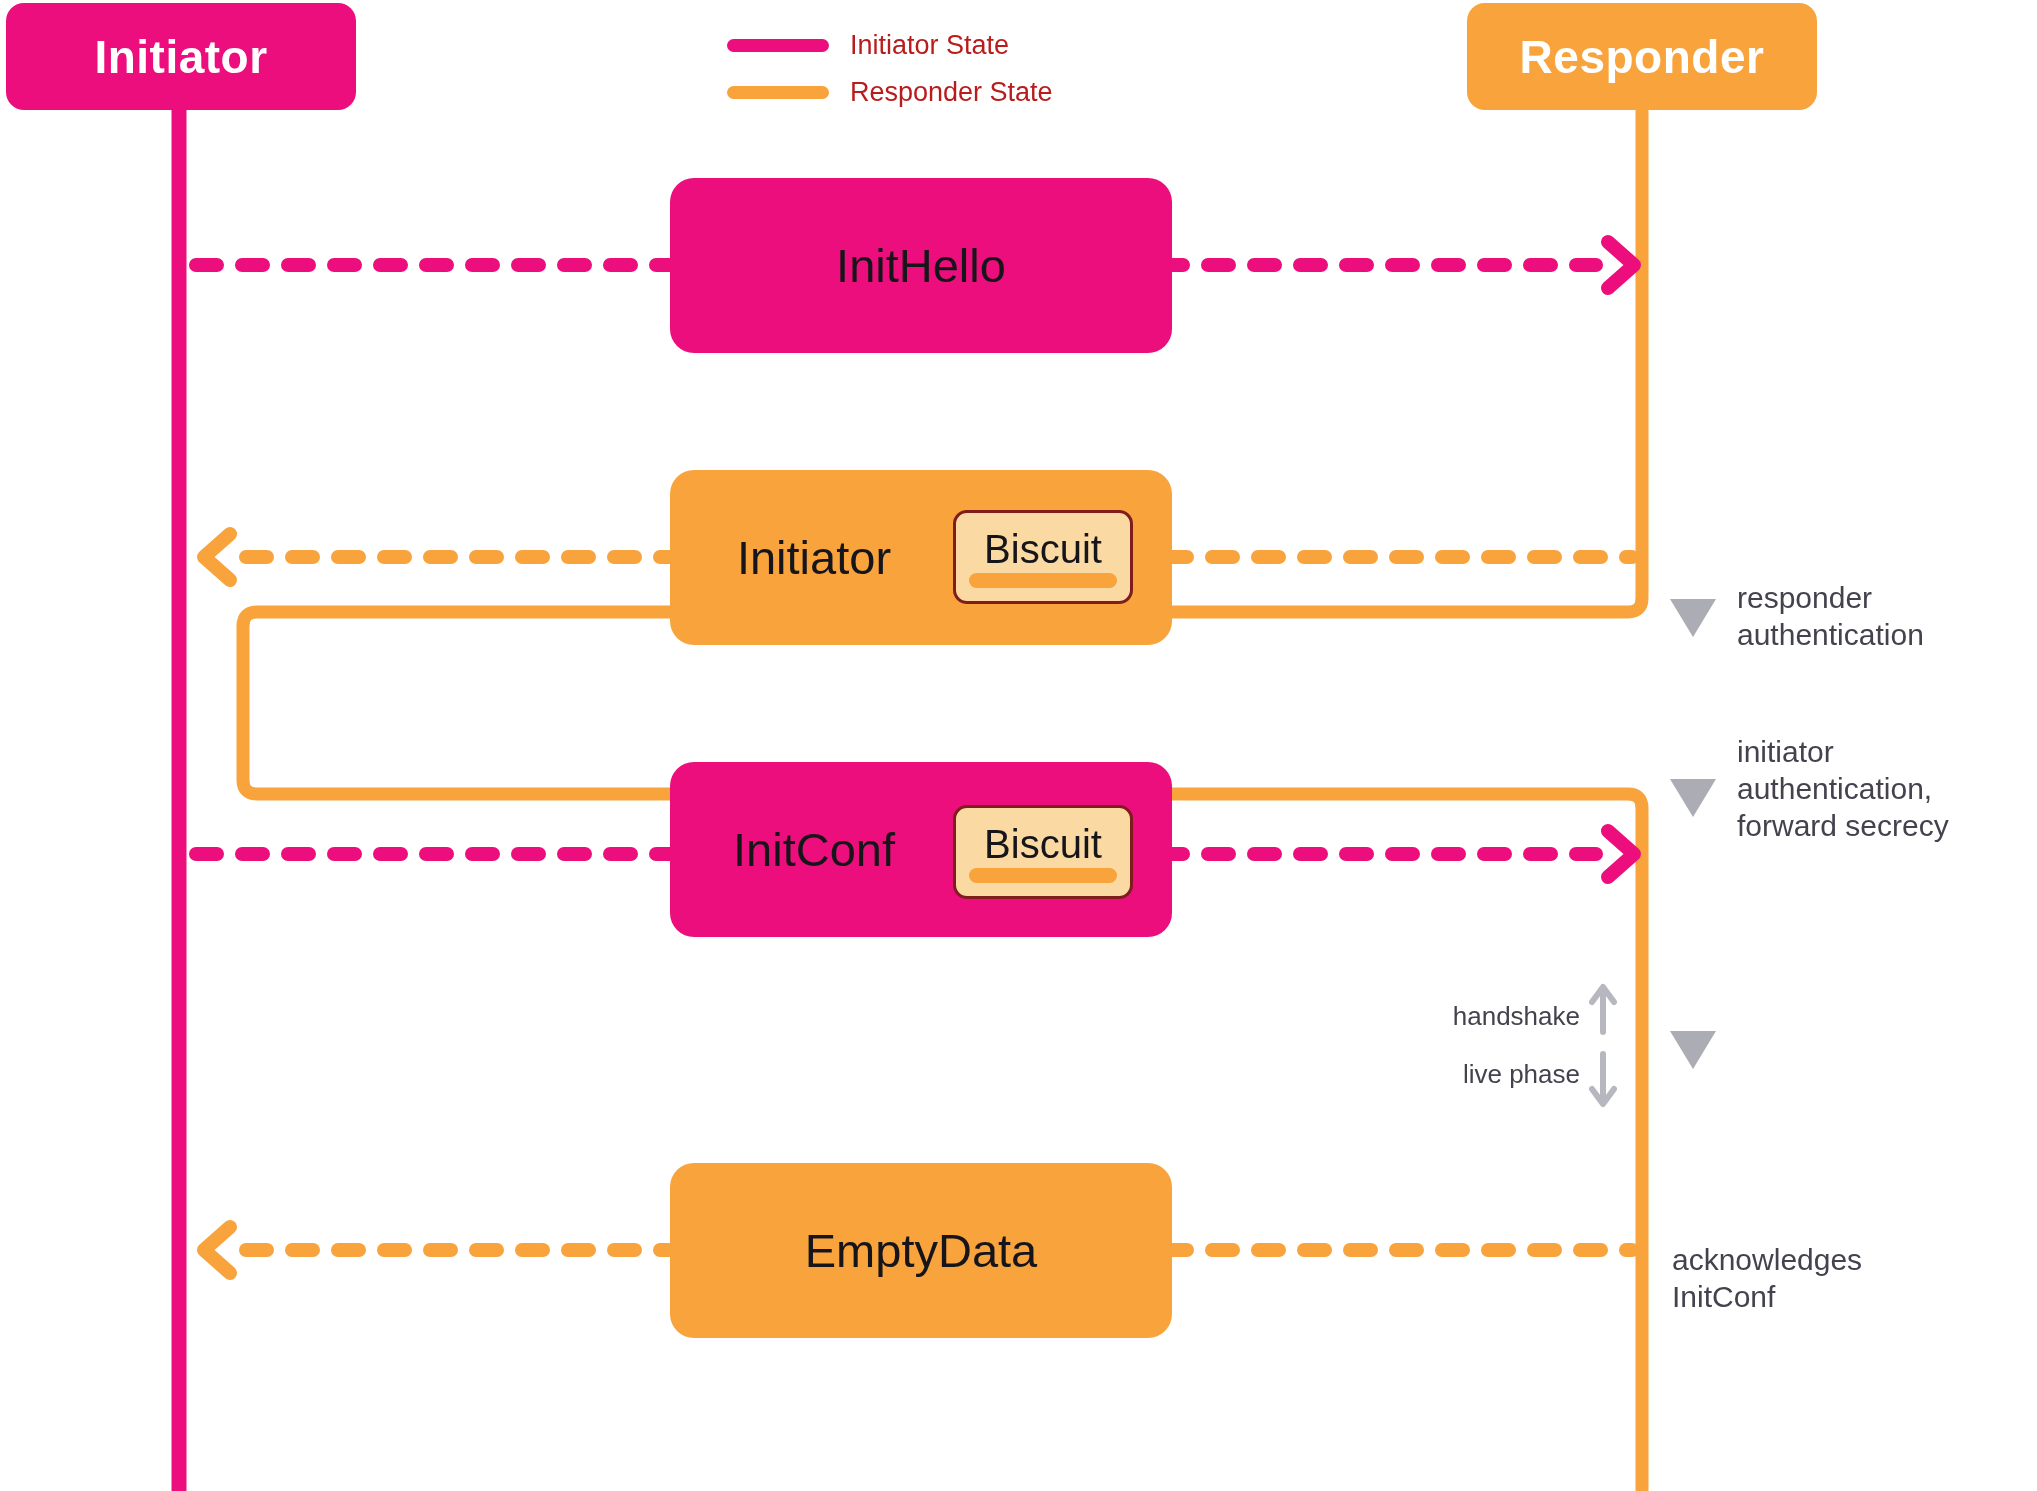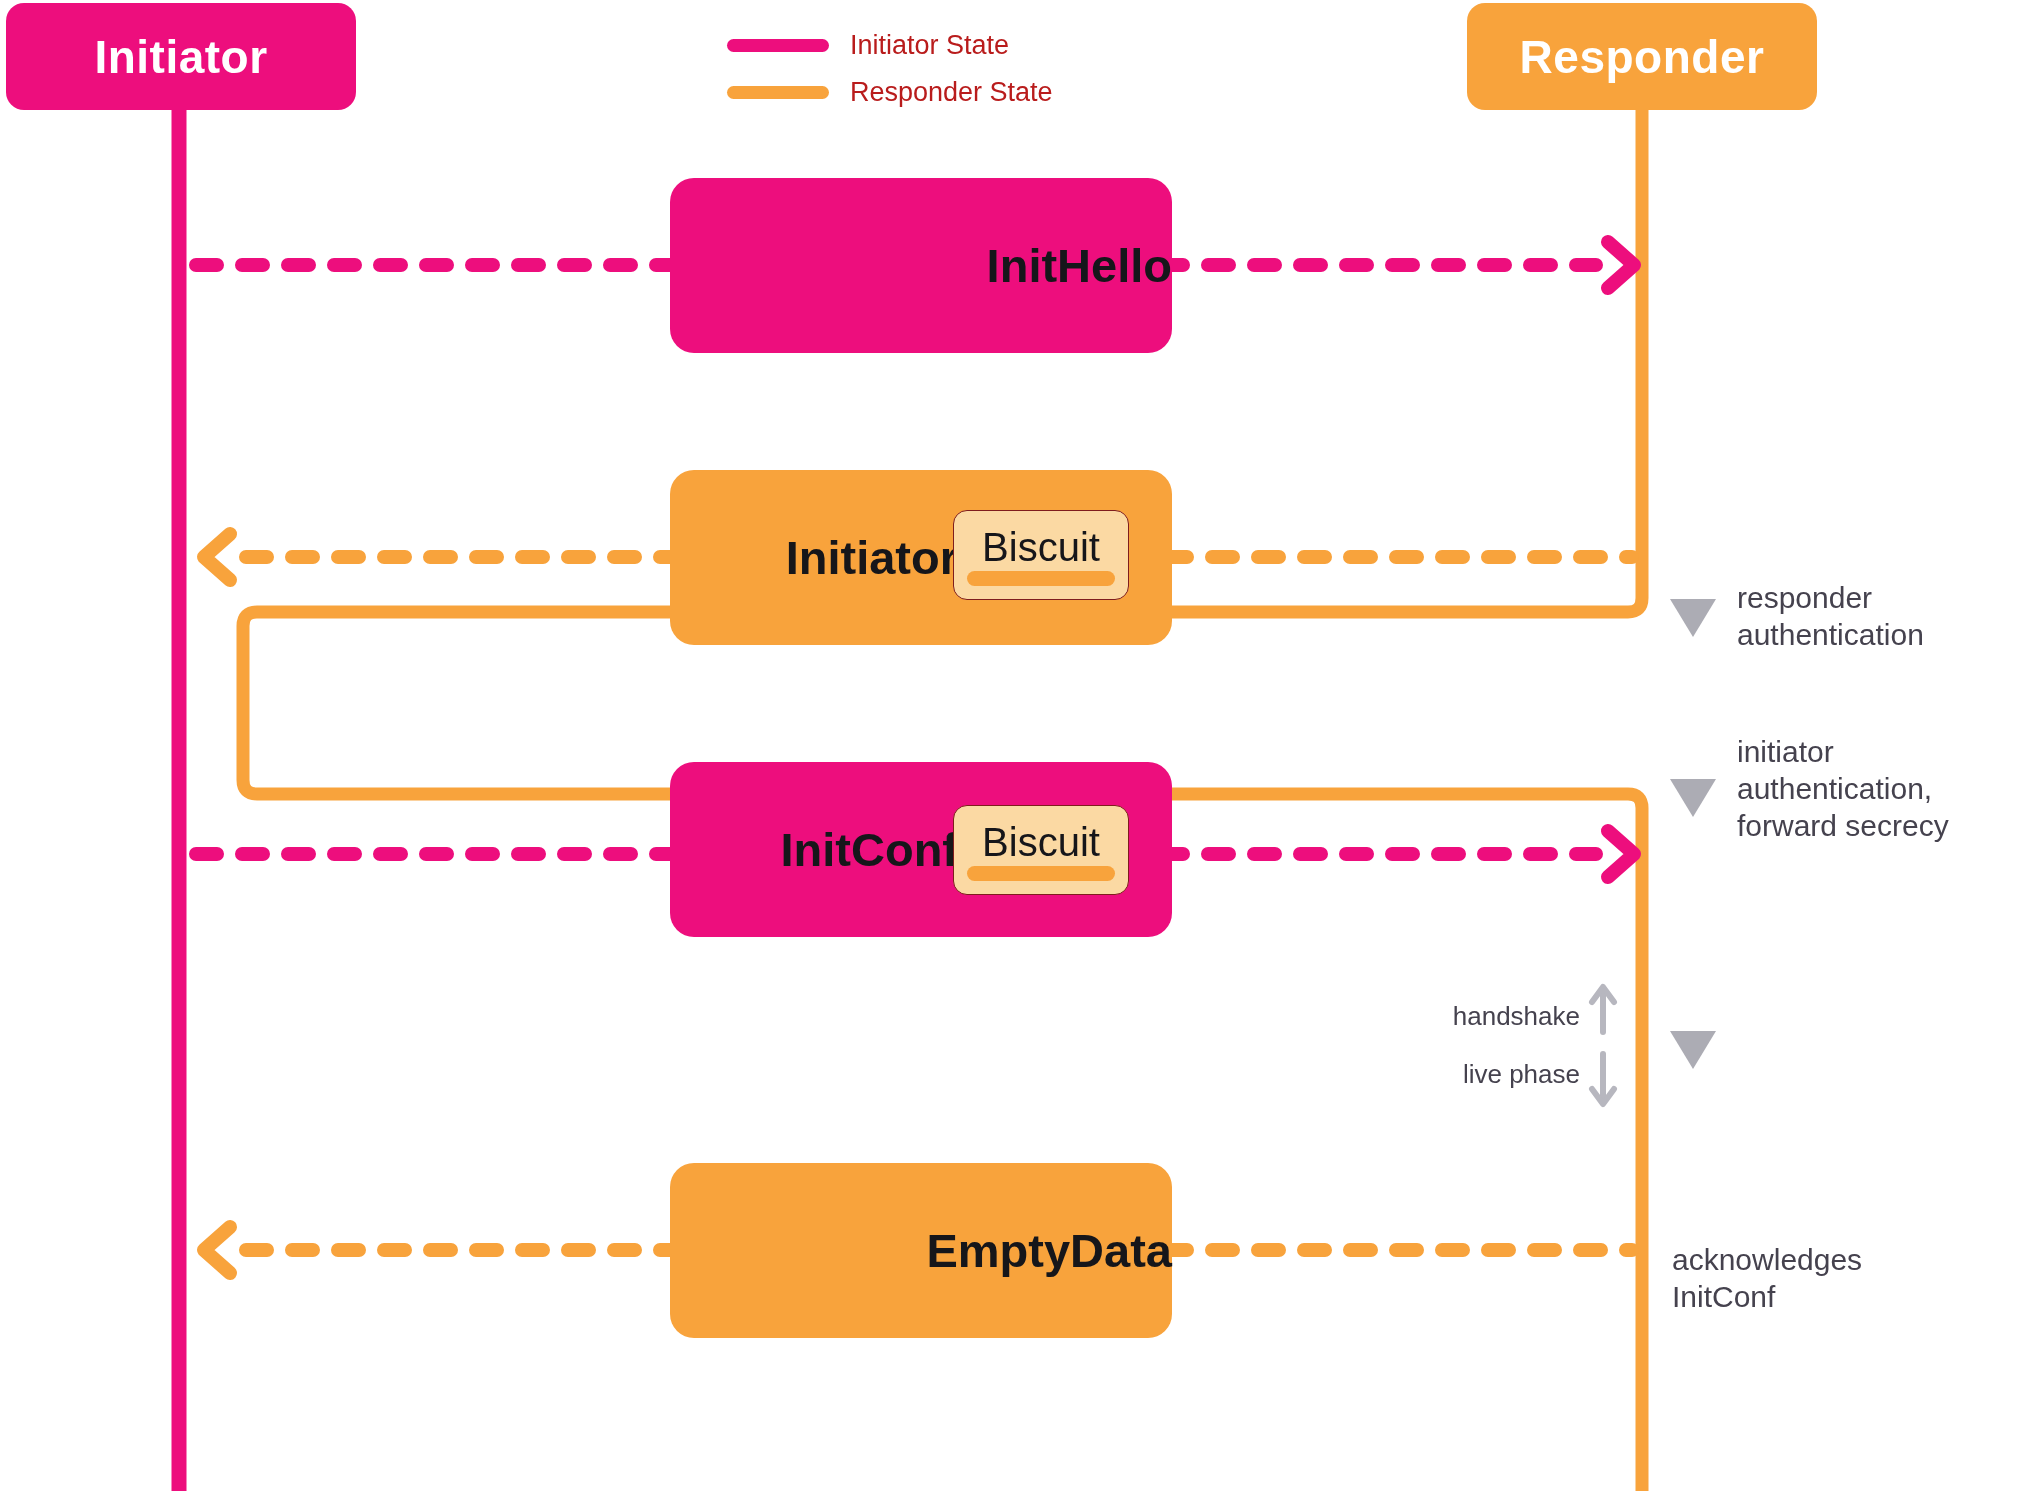--- a/index.html
+++ b/index.html
@@ -37,31 +37,31 @@
   .bg-pink{background:var(--pink);}
   .bg-orange{background:var(--orange);}
   .msg-box{
     position:absolute;z-index:2;
     left:670px;width:502px;height:175px;
     border-radius:24px;
     display:flex;align-items:center;
   }
   .msg-label{
     color:var(--text-dark);
-    font-size:47px;font-weight:700;
-    text-align:right;
+    font-size:47px;font-weight:400;
+    text-align:center;
   }
   .msg-label.full{width:100%;}
   .msg-label.left-part{width:288px;}
   .biscuit{
     position:absolute;
     left:283px;top:40px;
     width:174px;height:88px;
     background:var(--biscuit-fill);
-    border:1px solid #7f1d1d;
+    border:3px solid #7f1d1d;
     border-radius:14px;
     display:flex;flex-direction:column;align-items:center;justify-content:center;
   }
   .biscuit-label{
     color:var(--text-dark);
     font-size:40px;font-weight:500;line-height:44px;
   }
   .biscuit-bar{
     width:148px;height:15px;border-radius:8px;
     background:var(--orange);

